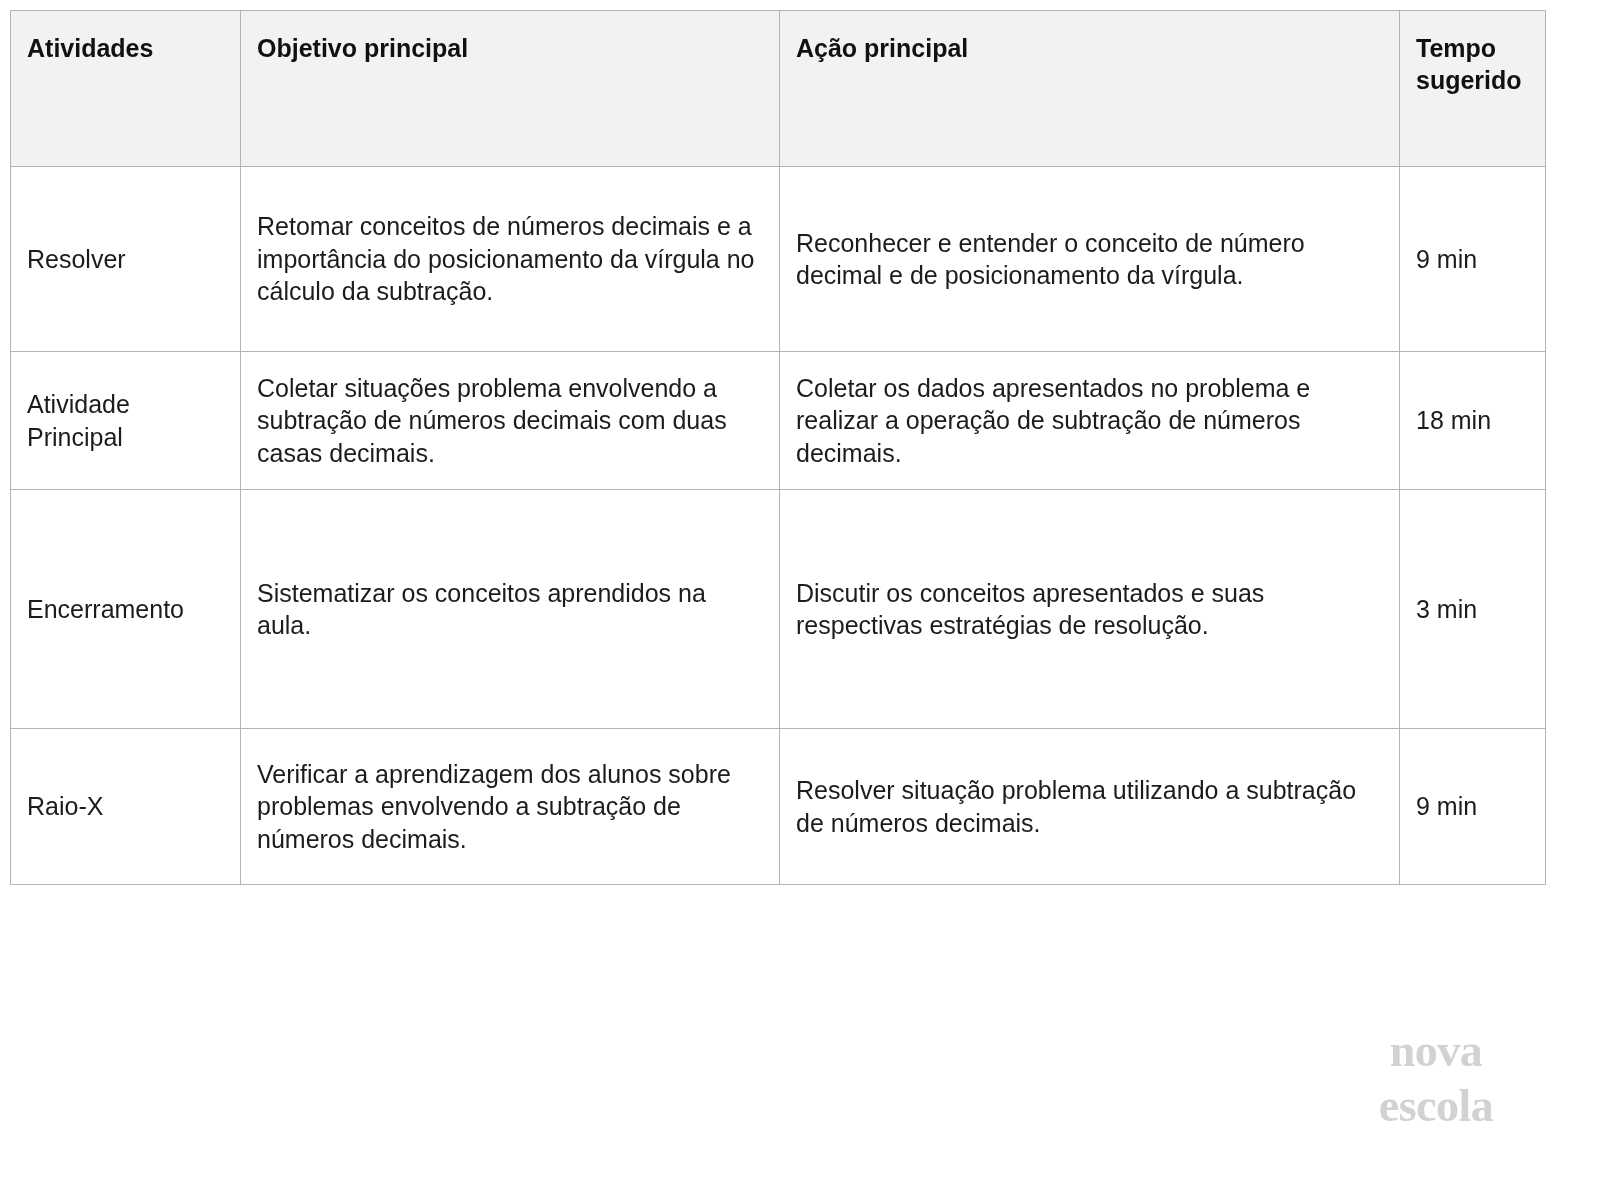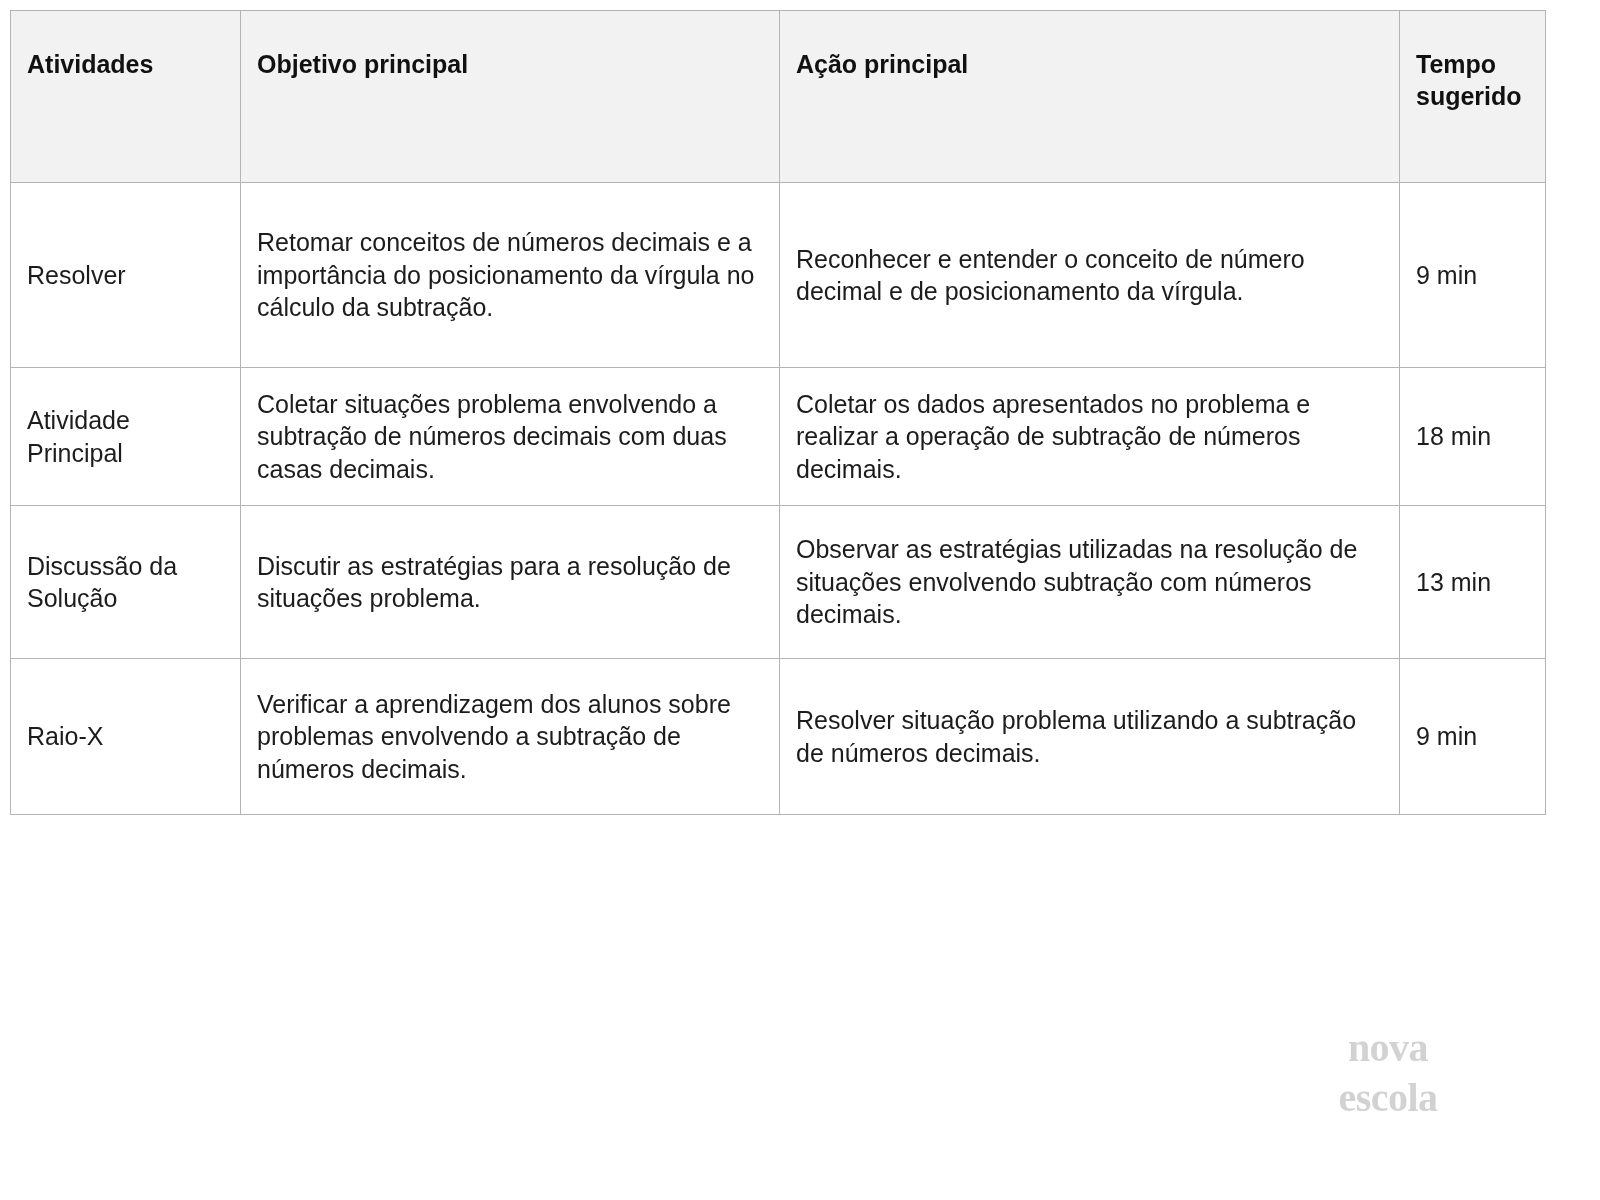--- a/index.html
+++ b/index.html
@@ -39,21 +39,21 @@
     text-align: left;
   }
 
   .plan-table thead th {
     background: #f2f2f2;
     font-weight: bold;
     font-size: 25px;
     line-height: 1.28;
     height: 124px;
     vertical-align: top;
-    padding-top: 37px;
+    padding-top: 21px;
     color: #111111;
   }
 
   .plan-table tbody td {
     font-size: 25px;
     line-height: 1.3;
     color: #1c1c1c;
     font-weight: normal;
   }
 
@@ -69,27 +69,27 @@
 
   
   .row-1 td { height: 164px; }
   .row-2 td { height: 117px; }
   .row-3 td { height: 132px; }
   .row-4 td { height: 218px; }
   .row-5 td { height: 135px; }
 
   .brand-logo {
     position: absolute;
-    left: 1308px;
+    left: 1356px;
     top: 1030px;
     width: 160px;
     text-align: center;
     font-family: "Liberation Serif", serif;
     font-weight: bold;
-    font-size: 40px;
+    font-size: 46px;
     line-height: 0.92;
     color: #d2d2d2;
     letter-spacing: -0.5px;
     user-select: none;
   }
   .brand-logo .logo-line-1 { display: block; }
   .brand-logo .logo-line-2 { display: block; margin-top: 13px; }
 </style>
 </head>
 <body>
@@ -117,25 +117,25 @@
         <td class="cell-objetivo">Retomar conceitos de números decimais e a importância do posicionamento da vírgula no cálculo da subtração.</td>
         <td class="cell-acao">Reconhecer e entender o conceito de número decimal e de posicionamento da vírgula.</td>
         <td class="cell-tempo">9 min</td>
       </tr>
       <tr class="row-2">
         <td class="cell-atividade">Atividade Principal</td>
         <td class="cell-objetivo">Coletar situações problema envolvendo a subtração de números decimais com duas casas decimais.</td>
         <td class="cell-acao">Coletar os dados apresentados no problema e realizar a operação de subtração de números decimais.</td>
         <td class="cell-tempo">18 min</td>
       </tr>
-      <tr class="row-3">
-        <td class="cell-atividade">Discussão da Solução</td>
-        <td class="cell-objetivo">Discutir as estratégias para a resolução de situações problema.</td>
-        <td class="cell-acao">Observar as estratégias utilizadas na resolução de situações envolvendo subtração com números decimais.</td>
-        <td class="cell-tempo">13 min</td>
+      <tr class="row-4">
+        <td class="cell-atividade">Encerramento</td>
+        <td class="cell-objetivo">Sistematizar os conceitos aprendidos na aula.</td>
+        <td class="cell-acao">Discutir os conceitos apresentados e suas respectivas estratégias de resolução.</td>
+        <td class="cell-tempo">3 min</td>
       </tr>
       <tr class="row-5">
         <td class="cell-atividade">Raio-X</td>
         <td class="cell-objetivo">Verificar a aprendizagem dos alunos sobre problemas envolvendo a subtração de números decimais.</td>
         <td class="cell-acao">Resolver situação problema utilizando a subtração de números decimais.</td>
         <td class="cell-tempo">9 min</td>
       </tr>
     </tbody>
   </table>
 

